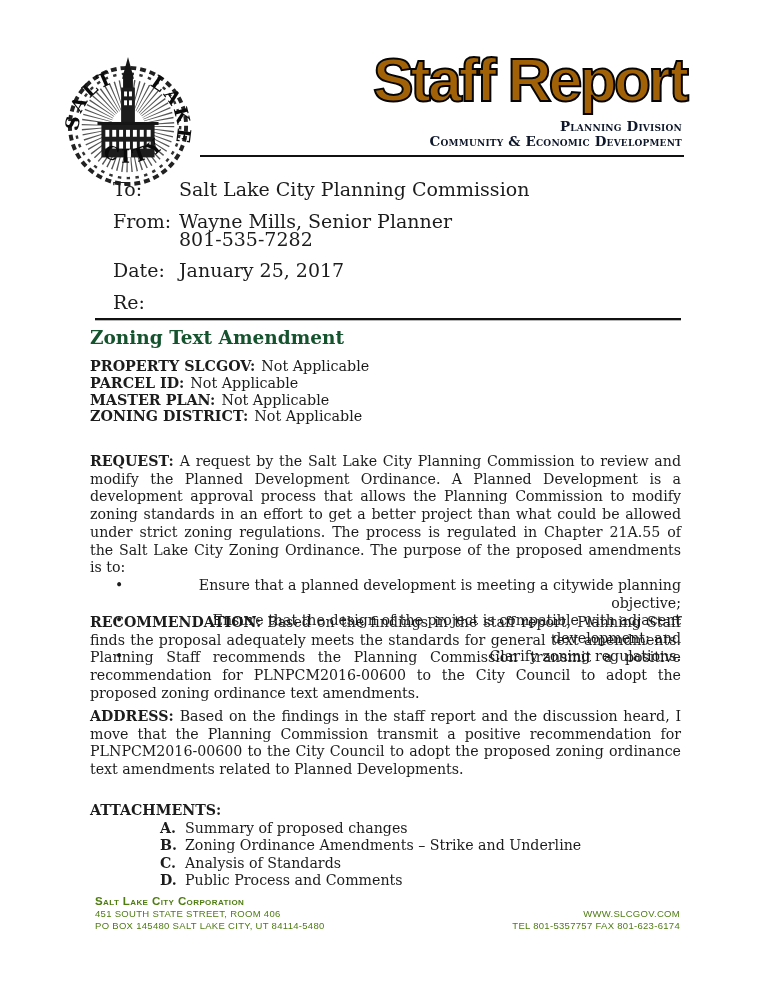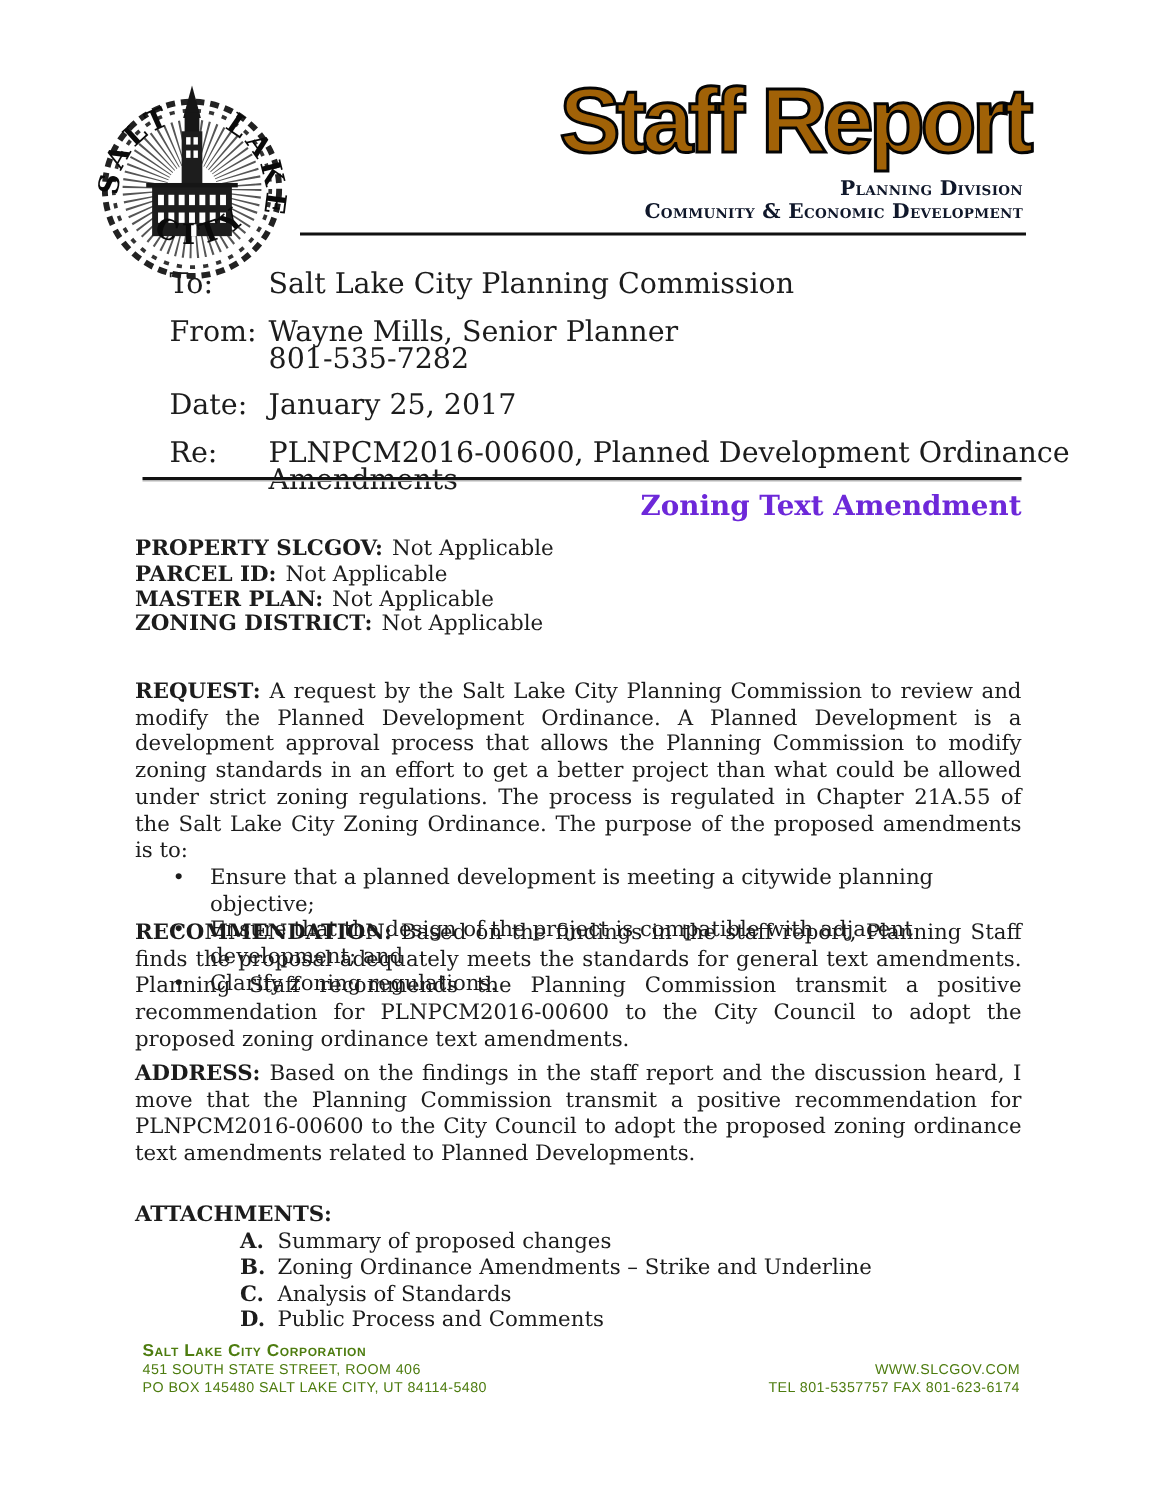--- a/index.html
+++ b/index.html
@@ -36,35 +36,35 @@
   .row-date { top:261px; }
   .row-re   { top:293px; }
 
   .mid-rule {
     position:absolute; left:95px; width:586px; top:318px; height:3px;
     border-top:2px solid #111; border-bottom:1px solid #b5b5b5;
   }
 
   
   .section-title {
-    position:absolute; left:90px; width:591px; top:327px; text-align:right;
-    font-size:18.5px; font-weight:bold; color:#6d28d9;
+    position:absolute; left:90px; width:591px; top:327px; text-align:left;
+    font-size:18.5px; font-weight:bold; color:#14532d;
   }
   .props { position:absolute; left:90px; top:358px; font-size:14.3px; line-height:16.8px; }
   .props .plab { font-weight:bold; }
   .props .pval { margin-left:6px; }
 
   .para { position:absolute; left:90px; width:591px; font-size:14.2px; line-height:17.7px; text-align:justify; }
   .para .lbl { font-weight:bold; margin-right:6px; }
   .blk-request { top:453px; }
   .blk-reco    { top:614px; }
   .blk-motion  { top:708px; }
 
   .bullets { list-style:none; margin-top:0; }
-  .bullets li { position:relative; padding-left:50px; text-align:left; }
+  .bullets li { position:relative; padding-left:50px; text-align:right; }
   .bullets li::before {
     content:"•"; position:absolute; left:25px; top:0; font-size:14px;
   }
 
   .attachments { position:absolute; left:90px; top:802px; font-size:14.2px; line-height:17.6px; }
   .attachments .lbl { font-weight:bold; }
   .att-item { display:flex; padding-left:70px; }
   .att-item .letter { font-weight:bold; width:25px; flex:0 0 25px; }
 
   
@@ -147,21 +147,20 @@
     <span class="lab">From:</span>
     <span class="val">Wayne Mills, Senior Planner
 801-535-7282</span>
   </div>
   <div class="memo-row row-date">
     <span class="lab">Date:</span>
     <span class="val">January 25, 2017</span>
   </div>
   <div class="memo-row row-re">
     <span class="lab">Re:</span>
-    <span class="val">PLNPCM2016-00600, Planned Development Ordinance Amendments</span>
   </div>
 
   <div class="mid-rule"></div>
 
   <div class="section-title">Zoning Text Amendment</div>
 
   <div class="props">
     <div>
       <span class="plab">PROPERTY SLCGOV:</span><span class="pval">Not Applicable</span>
     </div>

